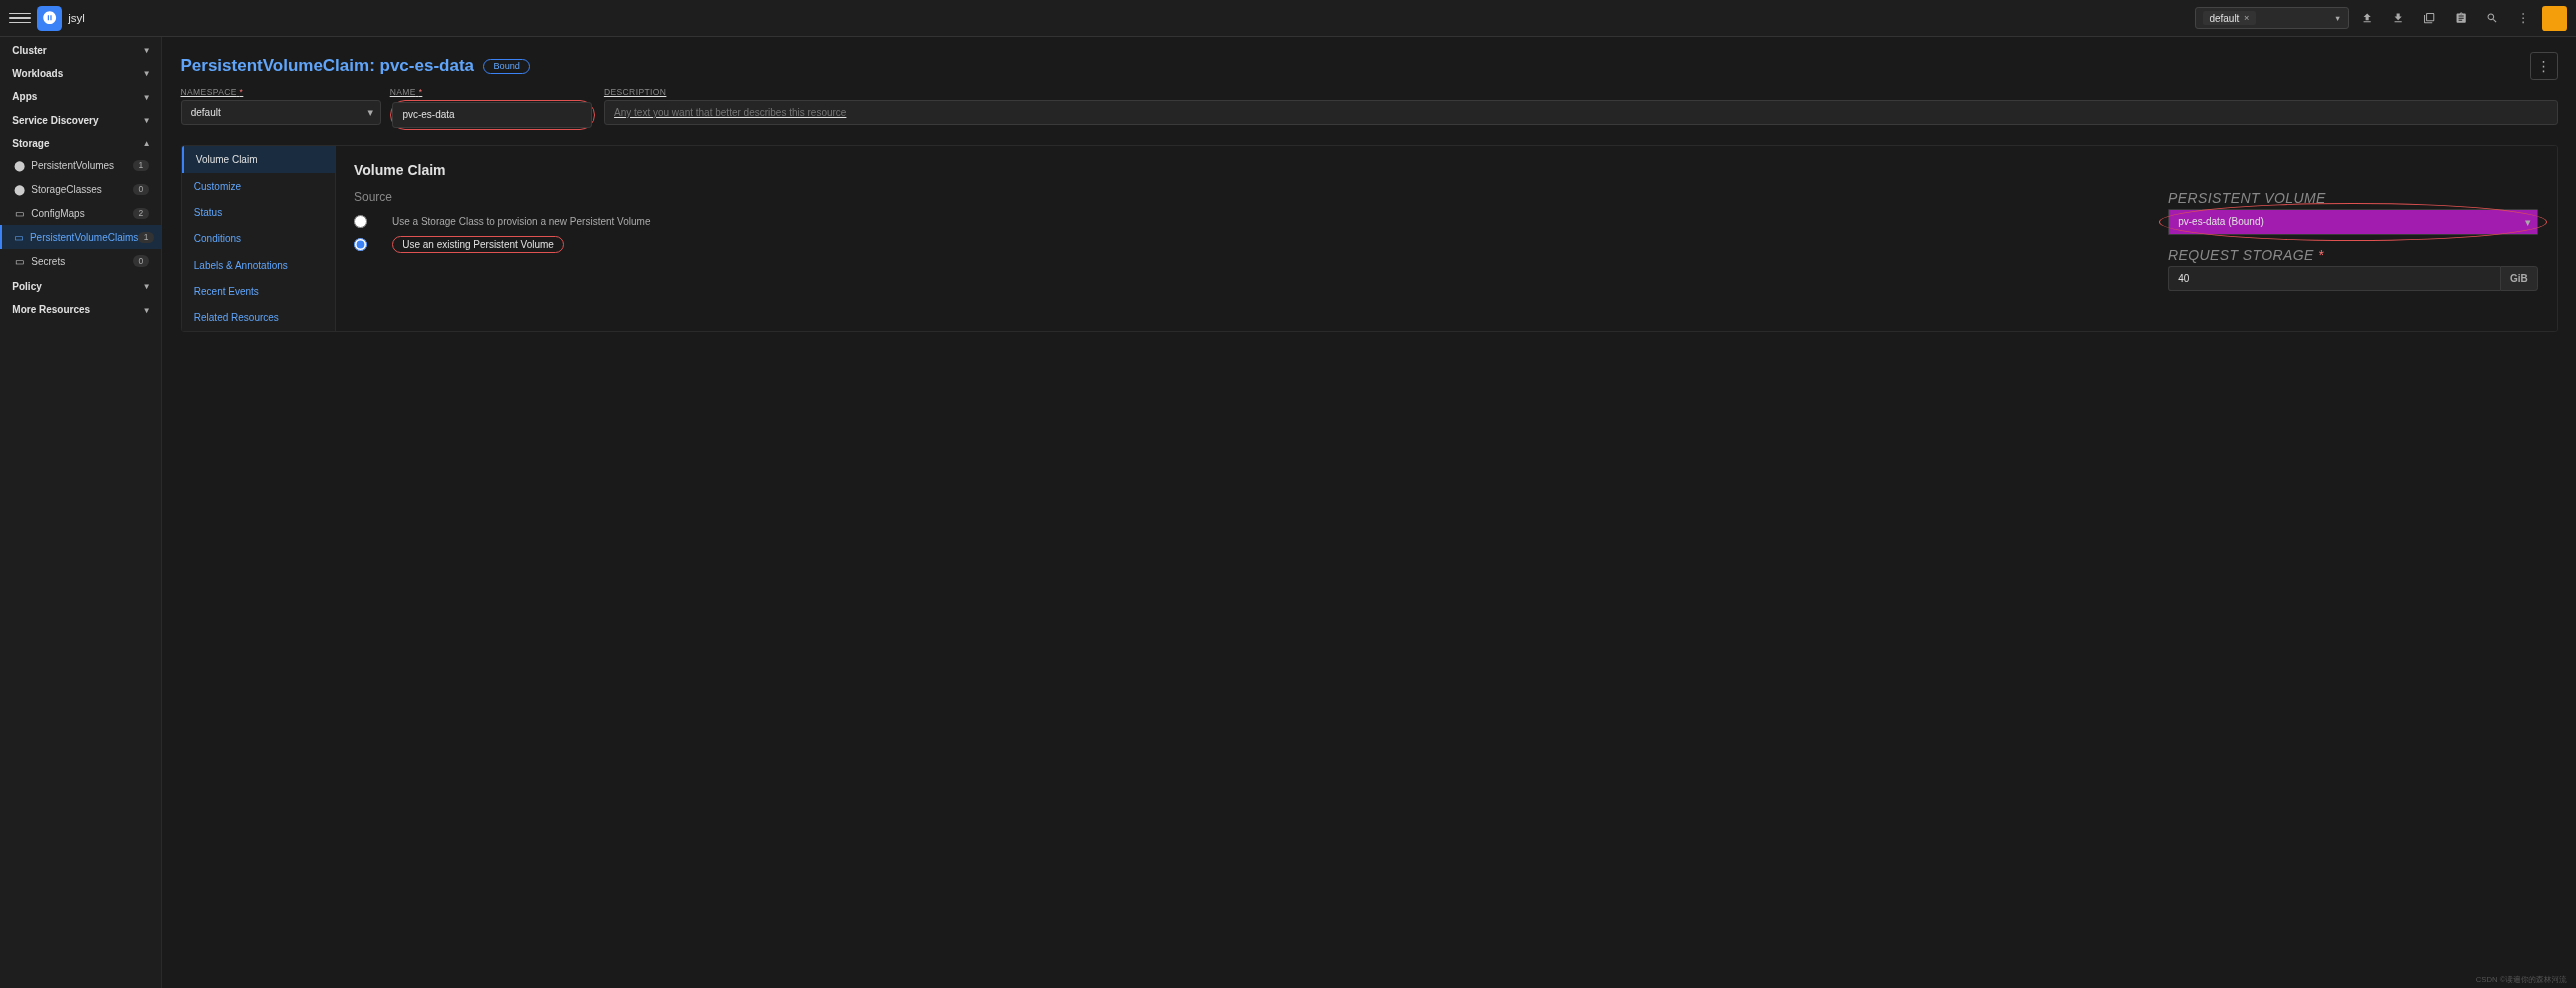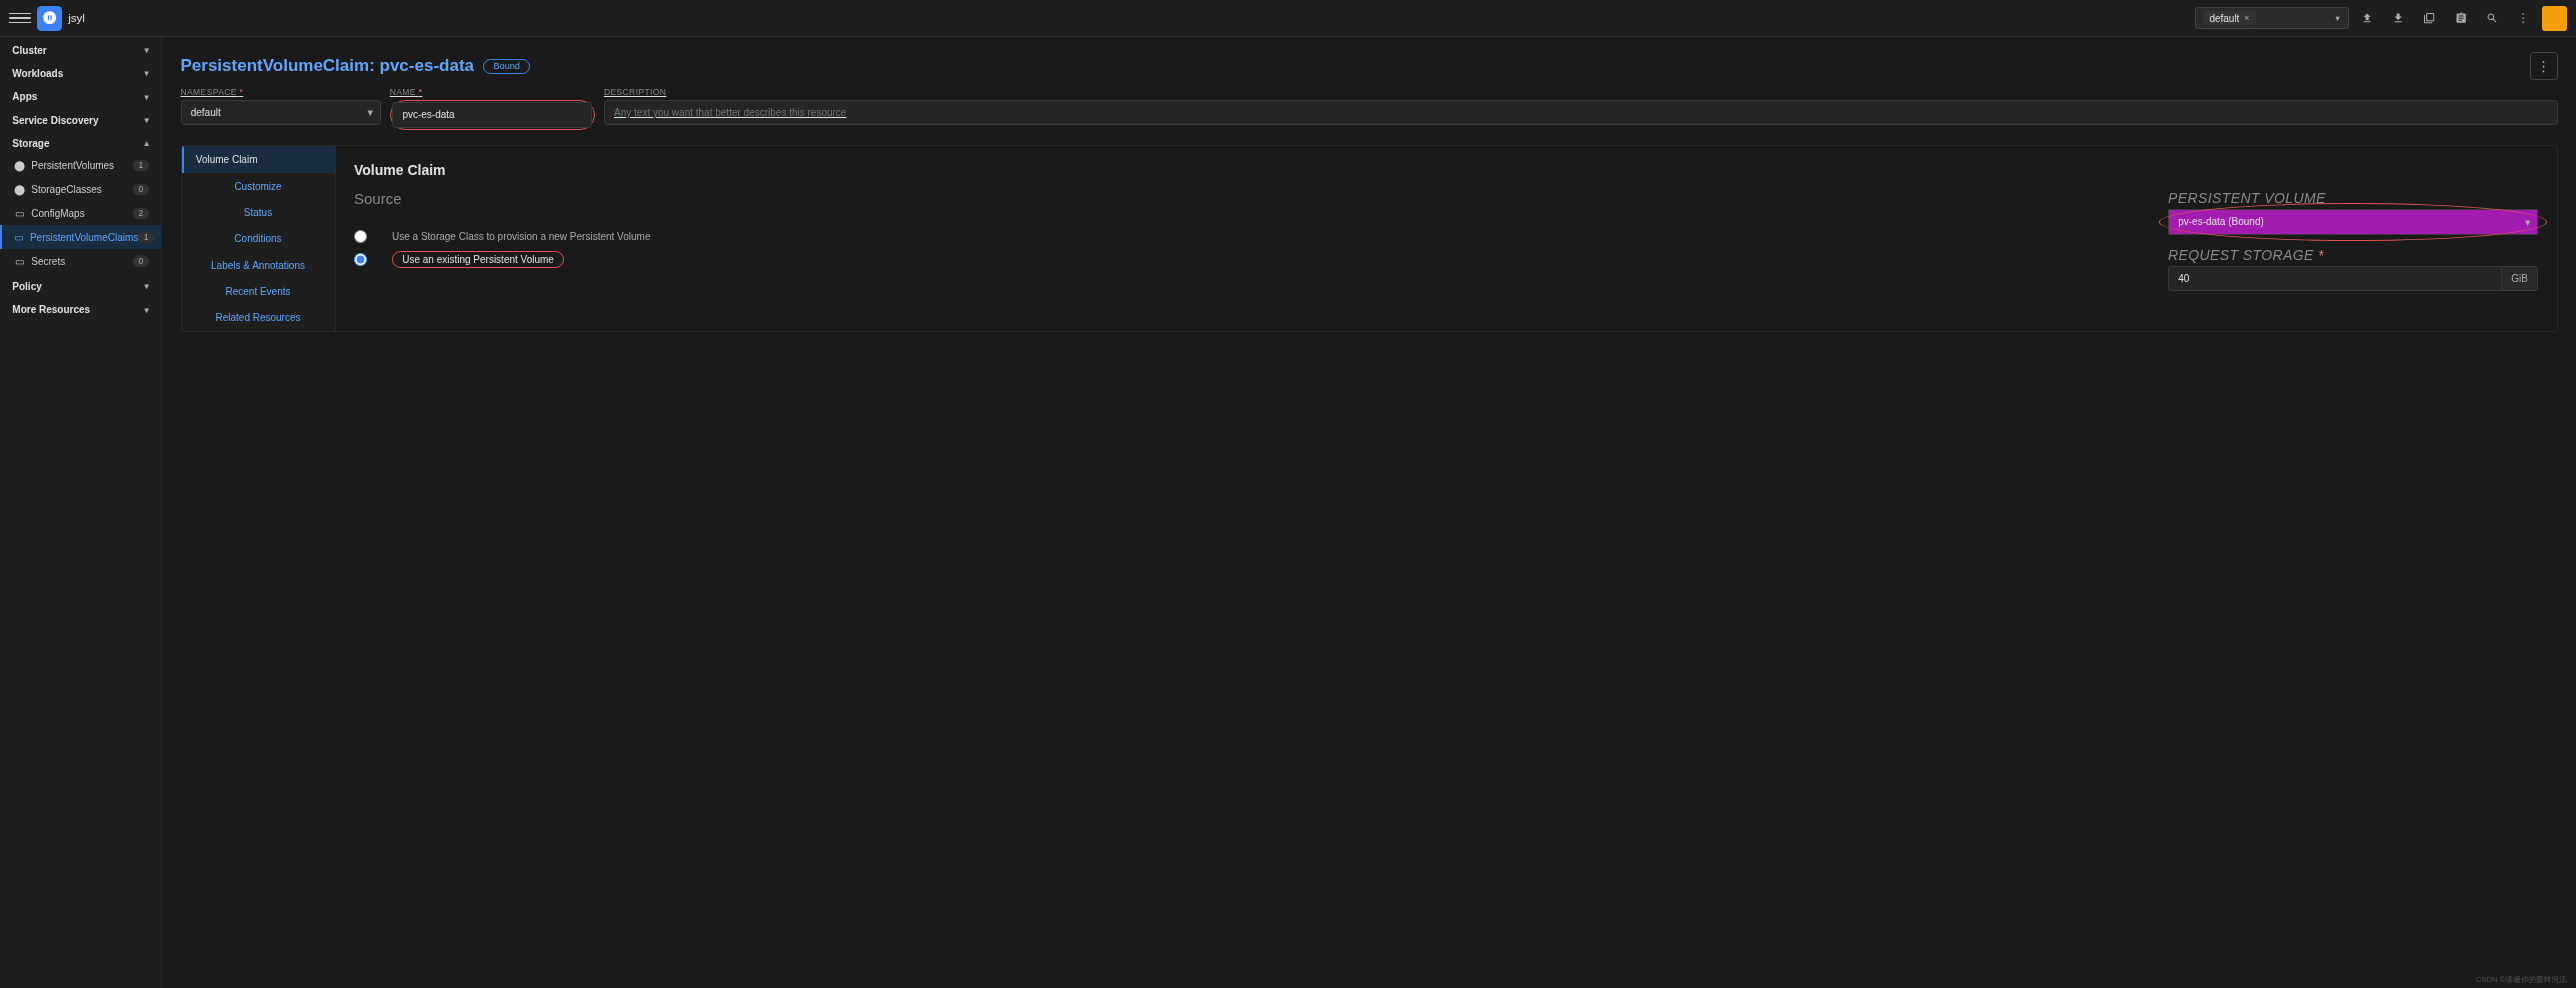--- a/index.html
+++ b/index.html
@@ -250,38 +250,37 @@
       border-left: 2.3px solid #3b82f6;
       color: #e0e0e0;
       font-size: 10px;
       font-weight: 500;
     }
     .left-nav .nav-item {
       padding: 7.7px 12.3px;
       color: #60a5fa;
       font-size: 10px;
       cursor: pointer;
-      text-align: center;
     }
 
     
     .main-panel {
       flex: 1;
       padding: 15.4px 18.5px;
       background: #1a1a1a;
     }
     .section-title {
       font-size: 14px;
       color: #e0e0e0;
       margin-bottom: 12.3px;
     }
     .subsection-title {
-      font-size: 15px;
+      font-size: 12px;
       color: #888;
-      margin-bottom: 23px;
+      margin-bottom: 11px;
     }
 
     
     .radio-option {
       display: flex; align-items: center; gap: 25px;
       margin-bottom: 7.7px;
       cursor: pointer;
       color: #aaa;
       font-size: 10px;
     }
@@ -345,21 +344,21 @@
       font-size: 10px;
       flex: 1;
     }
     .storage-unit {
       background: #2a2a2a;
       border: 0.8px solid #3a3a3a;
       border-radius: 0 3.1px 3.1px 0;
       padding: 6.2px 9.2px;
       color: #aaa;
       font-size: 10px;
-      display: flex; align-items: center;
+      display: flex; align-items: center; font-weight: bold;
     }
 
     
     .pv-annotation {
       position: relative;
     }
     .pv-annotation::before {
       content: '';
       position: absolute;
       top: -6.2px; left: -9.2px;

